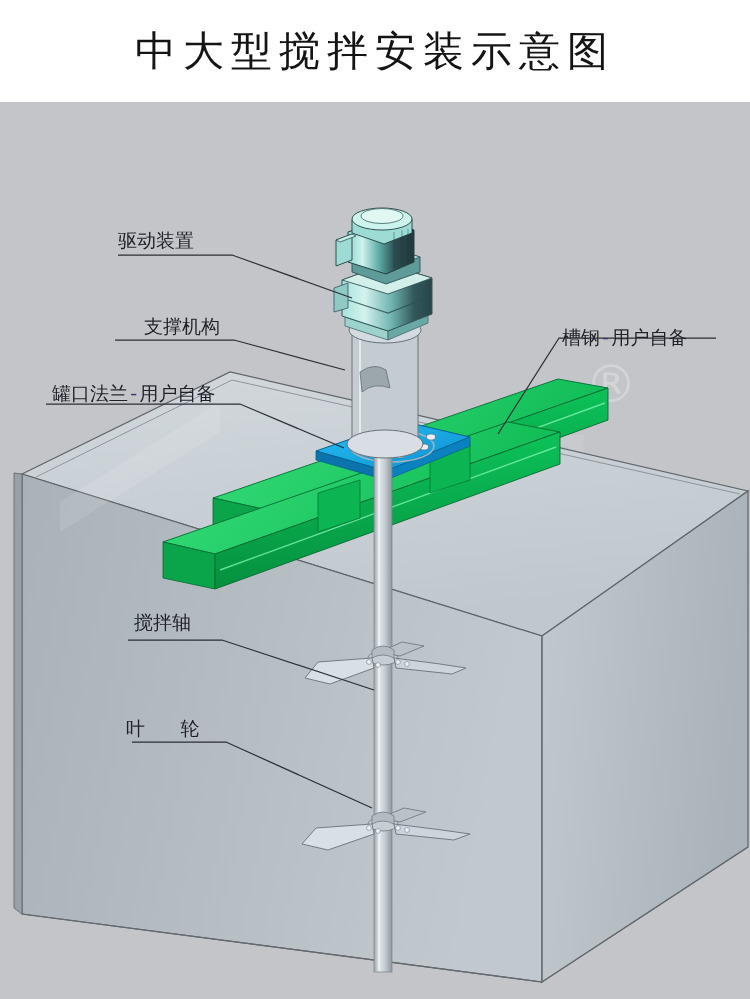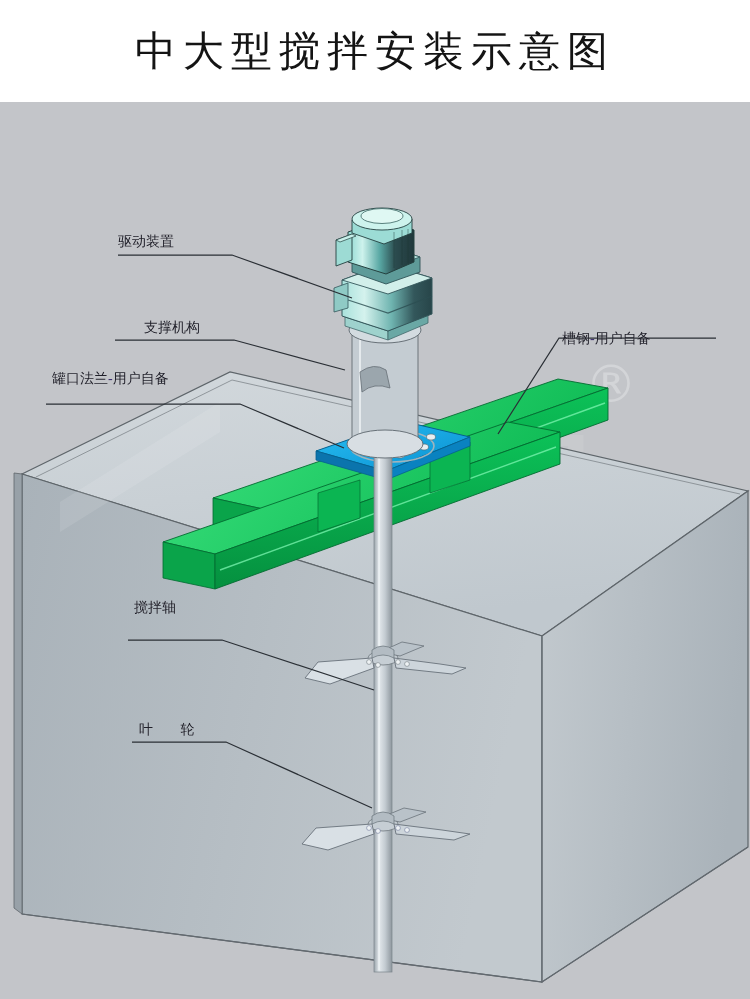--- a/index.html
+++ b/index.html
@@ -31,25 +31,25 @@
   
   #diagram-canvas{
     position:absolute; left:0; top:102px; width:750px; height:897px;
     background:#c3c5c9;
     overflow:hidden;
   }
   #scene{ position:absolute; left:0; top:0; width:750px; height:897px; }
   
   .callout{
     position:absolute;
-    font-size:14px;
+    font-size:19px;
     line-height:20px;
     color:#20202a;
     white-space:nowrap;
-    font-family:Liberation Serif, serif;
+    font-family:Liberation Mono, monospace;
     text-shadow:0 0 1px rgba(255,255,255,.35);
   }
   .callout .accent{ color:#3b2f6e; }
   .callout.spaced{ letter-spacing:12px; }
 </style>
 </head>
 <body>
 
 <div id="page">
 
@@ -271,26 +271,26 @@
         <path d="M128,538 H222 L374,588"></path>
 
         <path d="M132,640 H226 L372,706"></path>
       </g>
     </svg>
 
     <div class="callout" style="left:118px; top:130px;">驱动装置</div>
 
     <div class="callout" style="left:144px; top:216px;">支撑机构</div>
 
-    <div class="callout" style="left:52px; top:267px;">
+    <div class="callout" style="left:52px; top:283px;">
       <span>罐口法兰</span><span class="accent">-</span><span>用户自备</span>
     </div>
 
     <div class="callout" style="left:562px; top:227px;">
       <span>槽钢</span><span class="accent">-</span><span>用户自备</span>
     </div>
 
-    <div class="callout" style="left:134px; top:496px;text-align:center;">搅拌轴</div>
-
-    <div class="callout spaced" style="left:139px; top:618px;">叶  轮</div>
+    <div class="callout" style="left:134px; top:512px;text-align:center;">搅拌轴</div>
+
+    <div class="callout spaced" style="left:126px; top:618px;">叶  轮</div>
 
   </div>
 </div>
 
 </body></html>

